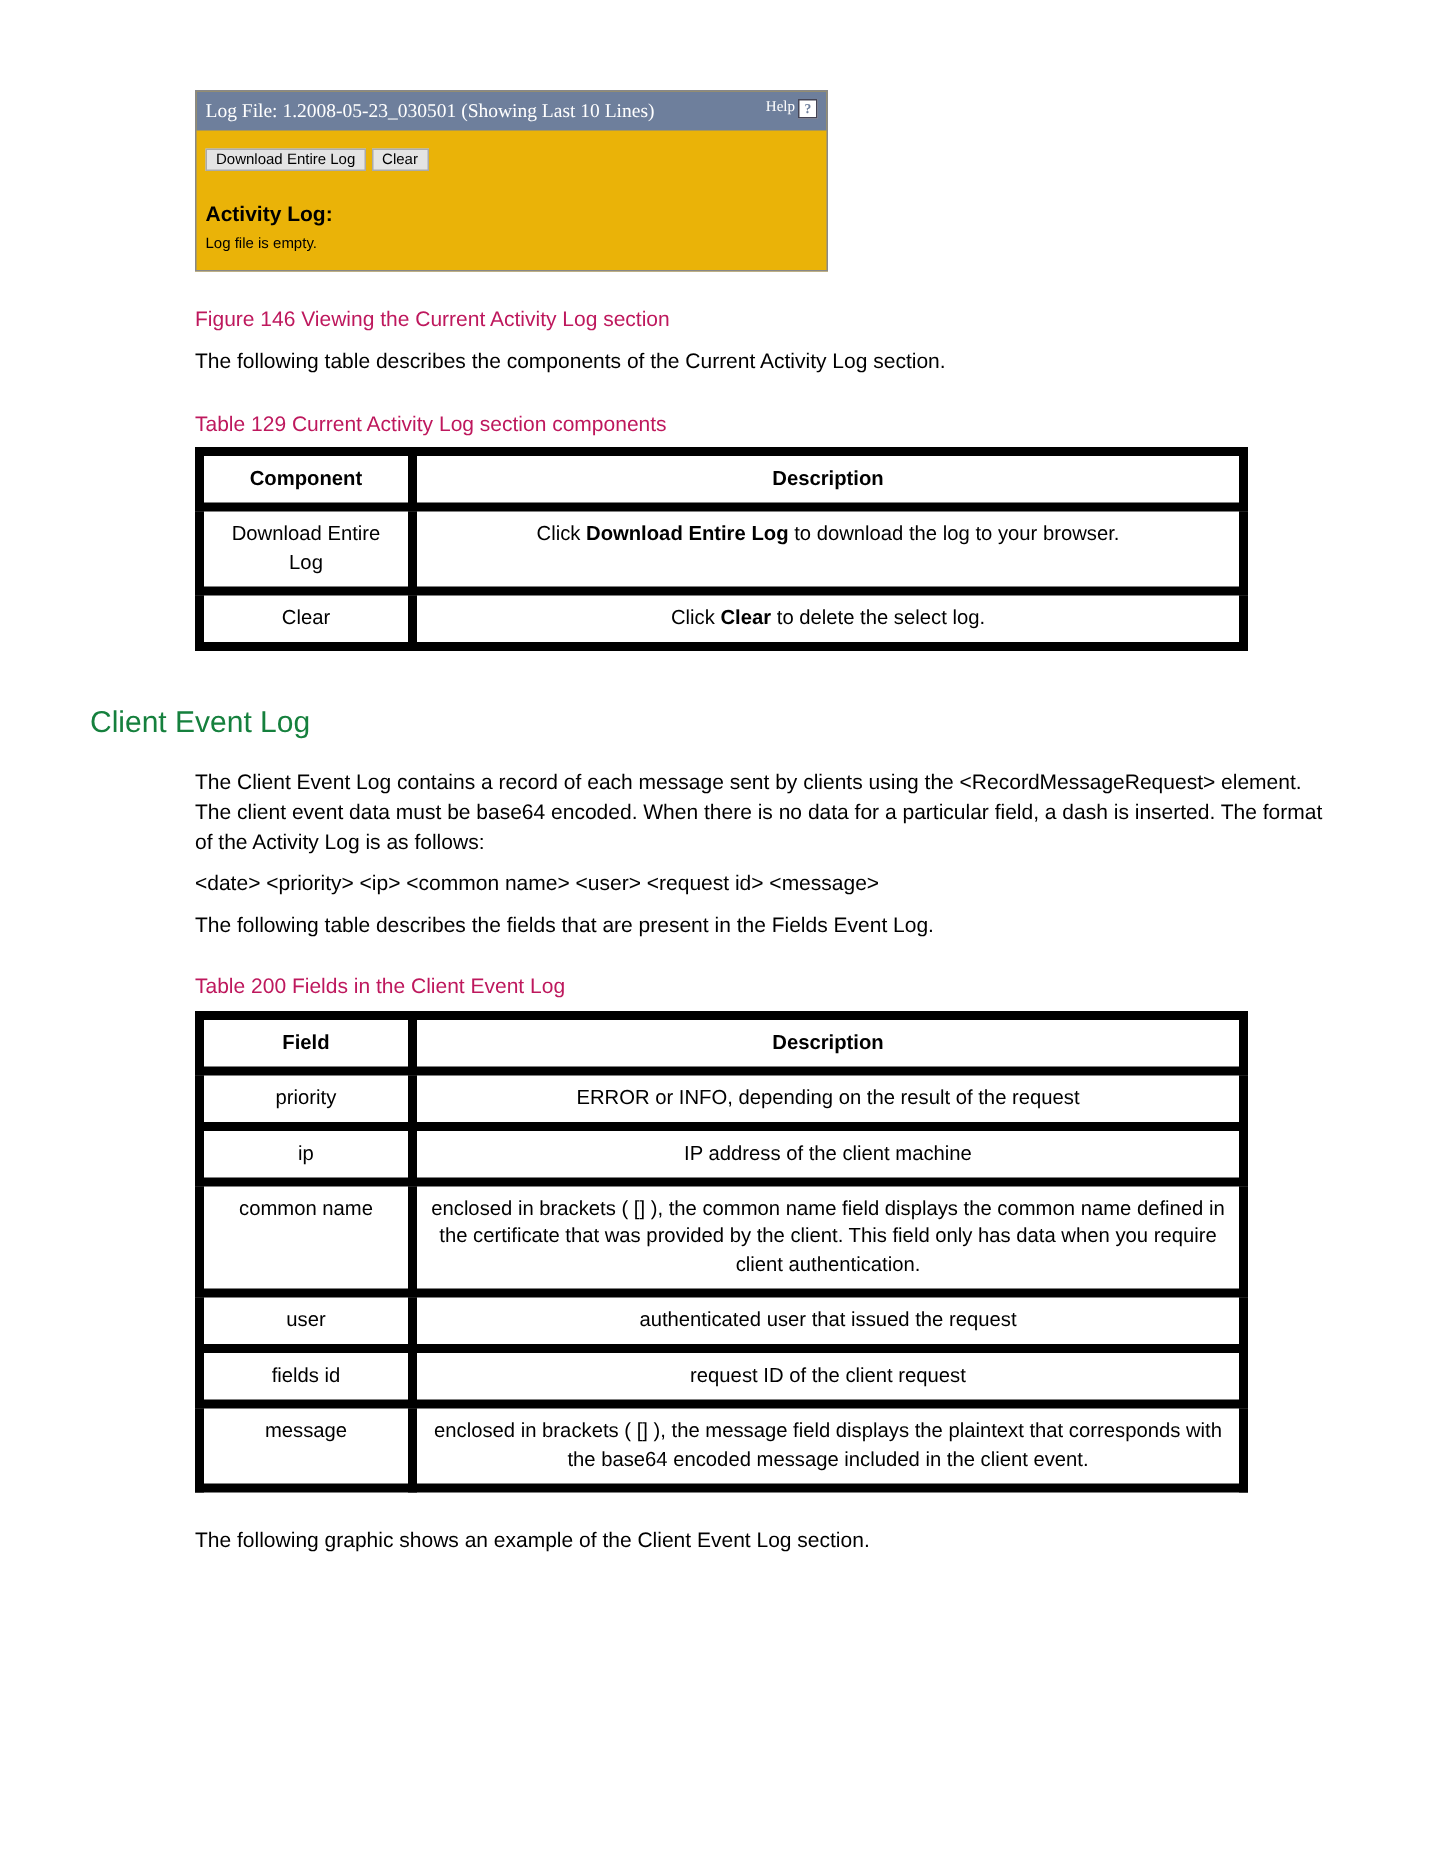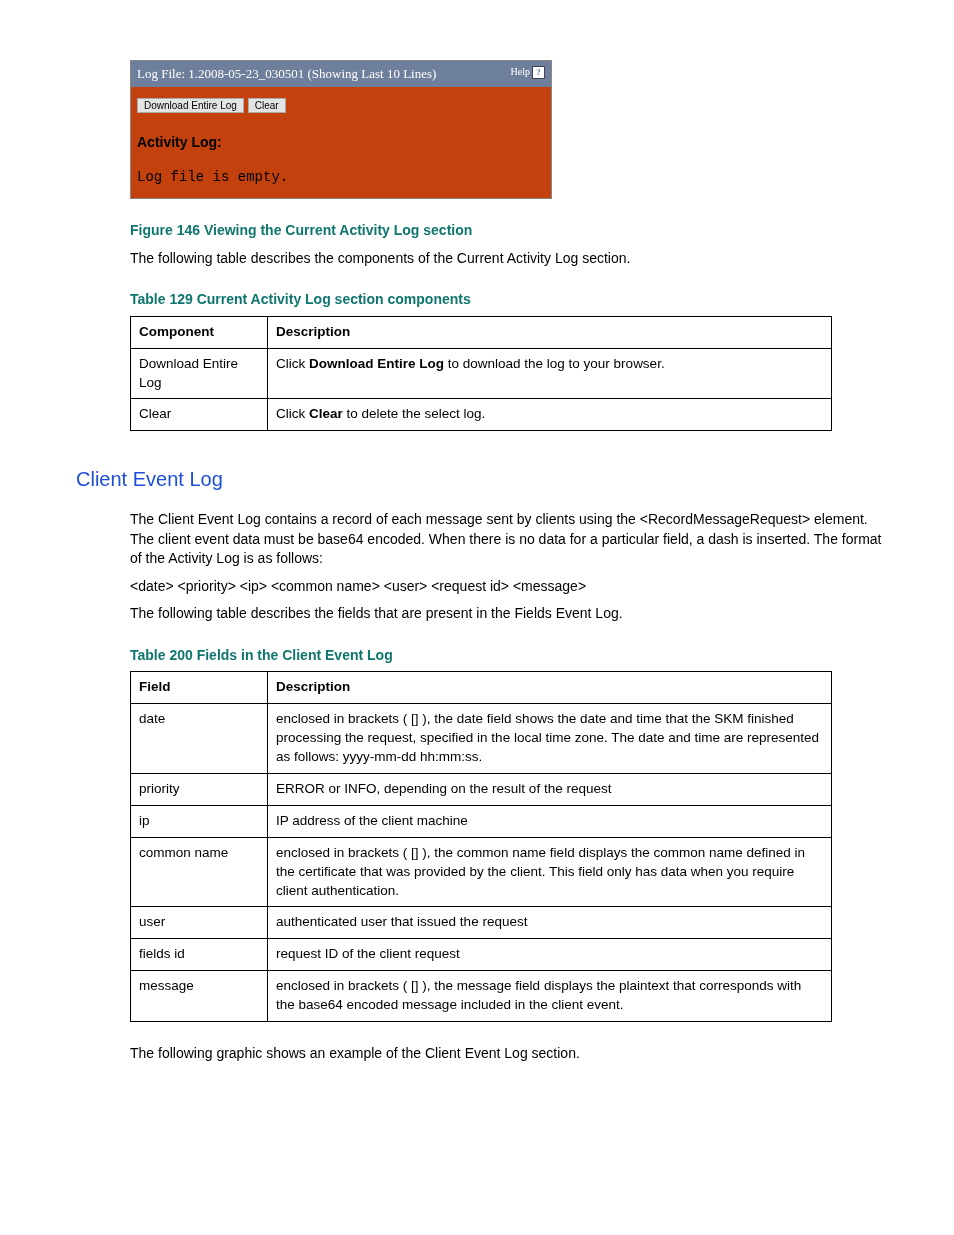--- a/index.html
+++ b/index.html
@@ -8,21 +8,21 @@
     color: #000;
     margin: 0;
     padding: 60px 60px 40px 60px;
     width: 834px;
     line-height: 1.4;
   }
   .screenshot {
     margin-left: 70px;
     width: 420px;
     border: 1px solid #888;
-    background: #c2410c;
+    background: #eab308;
   }
   .ss-header {
     background: #6e7f9c;
     color: #fff;
     font-family: Georgia, serif;
     font-size: 13px;
     padding: 4px 6px;
     display: flex;
     justify-content: space-between;
     align-items: flex-start;
@@ -59,63 +59,63 @@
     padding: 1px 6px;
     cursor: pointer;
     font-family: Arial, sans-serif;
   }
   .ss-label {
     font-size: 14px;
     font-weight: bold;
     margin-top: 18px;
   }
   .ss-log {
-    font-family: Liberation Mono, monospace;
-    font-size: 14px;
-    margin-top: 16px;
+    font-family: Liberation Sans, sans-serif;
+    font-size: 10px;
+    margin-top: 4px;
   }
   .fig-caption, .tbl-caption {
-    color: #0f766e;
-    font-weight: bold;
+    color: #be185d;
+    font-weight: normal;
     font-size: 14px;
     margin-top: 22px;
     margin-left: 70px;
   }
   .para {
     margin-left: 70px;
     margin-top: 8px;
     font-size: 14px;
   }
   table.doc {
     border-collapse: collapse;
     width: calc(100% - 132px);
     margin-left: 70px;
     margin-top: 6px;
     border: 1.5px solid #000;
     font-size: 13.5px;
   }
   table.doc th, table.doc td {
-    border: 1px solid #000000;
+    border: 6px solid #000000;
     padding: 6px 8px;
-    text-align: left;
+    text-align: center;
     vertical-align: top;
   }
   table.doc th {
     font-weight: bold;
     background: #fff;
   }
   table.doc th:first-child, table.doc td:first-child {
     width: 120px;
   }
   h2.section {
-    color: #1d4ed8;
+    color: #15803d;
     font-weight: normal;
     font-size: 20px;
     margin-top: 34px;
-    margin-left: 16px;
+    margin-left: 0;
   }
   .bold { font-weight: bold; }
 </style>
 </head>
 <body>
 
 <div class="screenshot">
   <div class="ss-header">
     <span class="ss-header-title">Log File: 1.2008-05-23_030501 (Showing Last 10 Lines)</span>
     <span class="ss-help">
@@ -158,24 +158,20 @@
 <div class="para">The following table describes the fields that are present in the Fields Event Log.</div>
 
 <div class="tbl-caption">Table 200 Fields in the Client Event Log</div>
 <table class="doc">
   <tbody>
       <tr>
     <th>Field</th>
     <th>Description</th>
   </tr>
   <tr>
-        <td>date</td>
-        <td>enclosed in brackets ( [] ), the date field shows the date and time that the SKM finished processing the request, specified in the local time zone.  The date and time are represented as follows:  yyyy-mm-dd hh:mm:ss.</td>
-      </tr>
-  <tr>
         <td>priority</td>
         <td>ERROR or INFO, depending on the result of the request</td>
       </tr>
   <tr>
         <td>ip</td>
         <td>IP address of the client machine</td>
       </tr>
   <tr>
         <td>common name</td>
         <td>enclosed in brackets ( [] ), the common name field displays the common name defined in the certificate that was provided by the client.  This field only has data when you require client authentication.</td>

